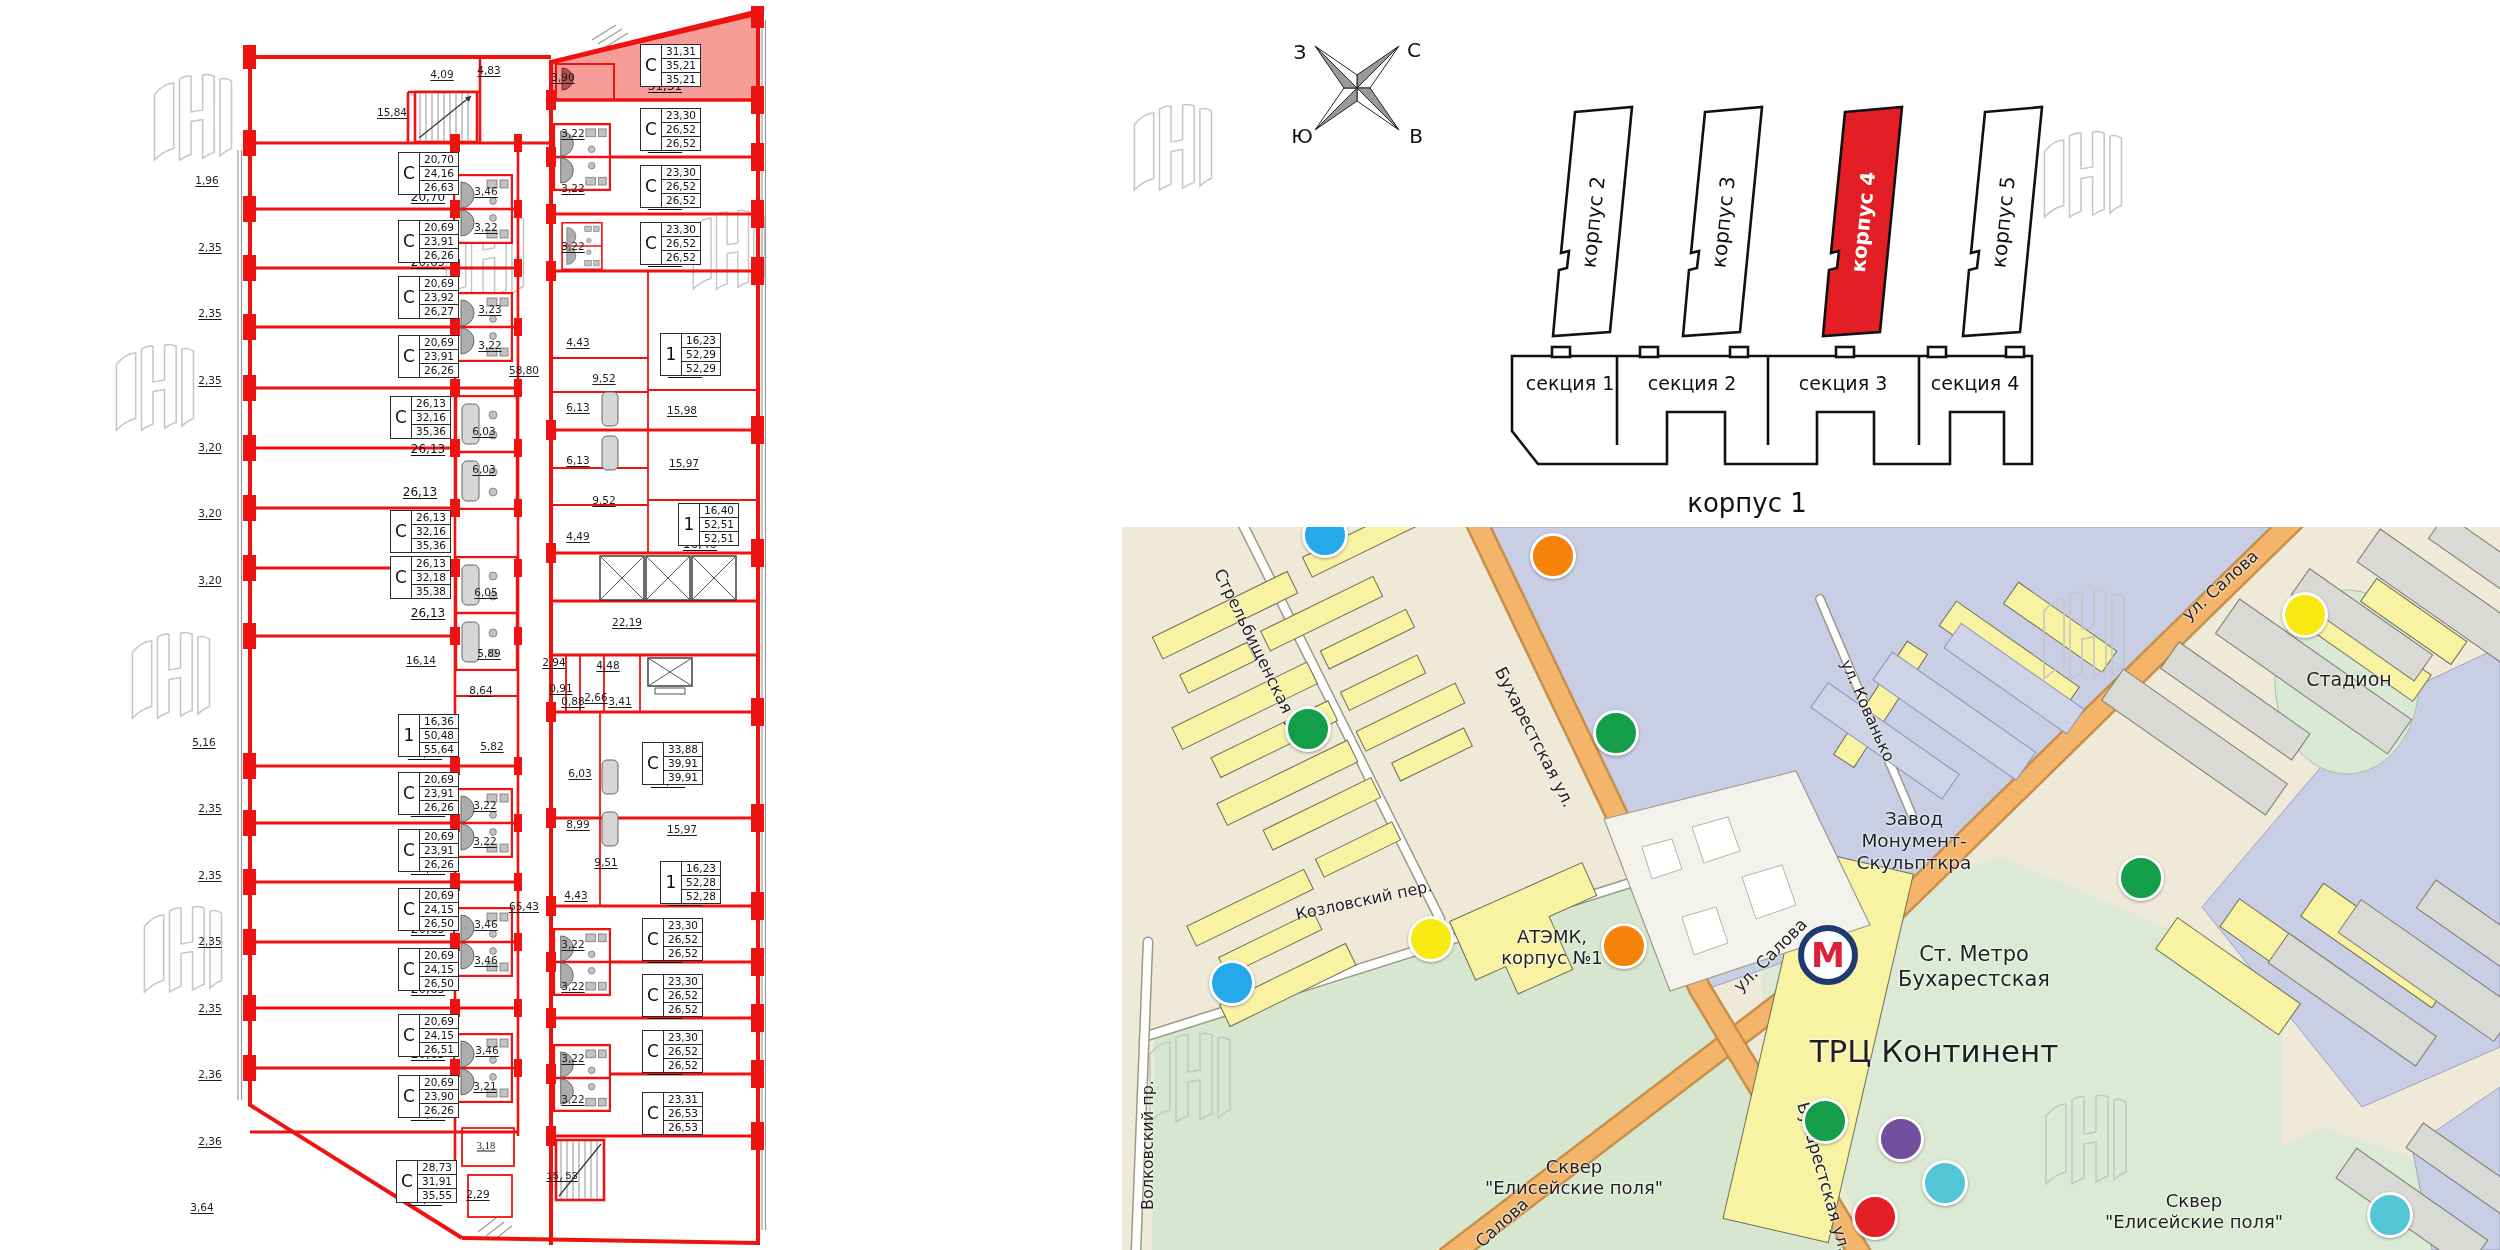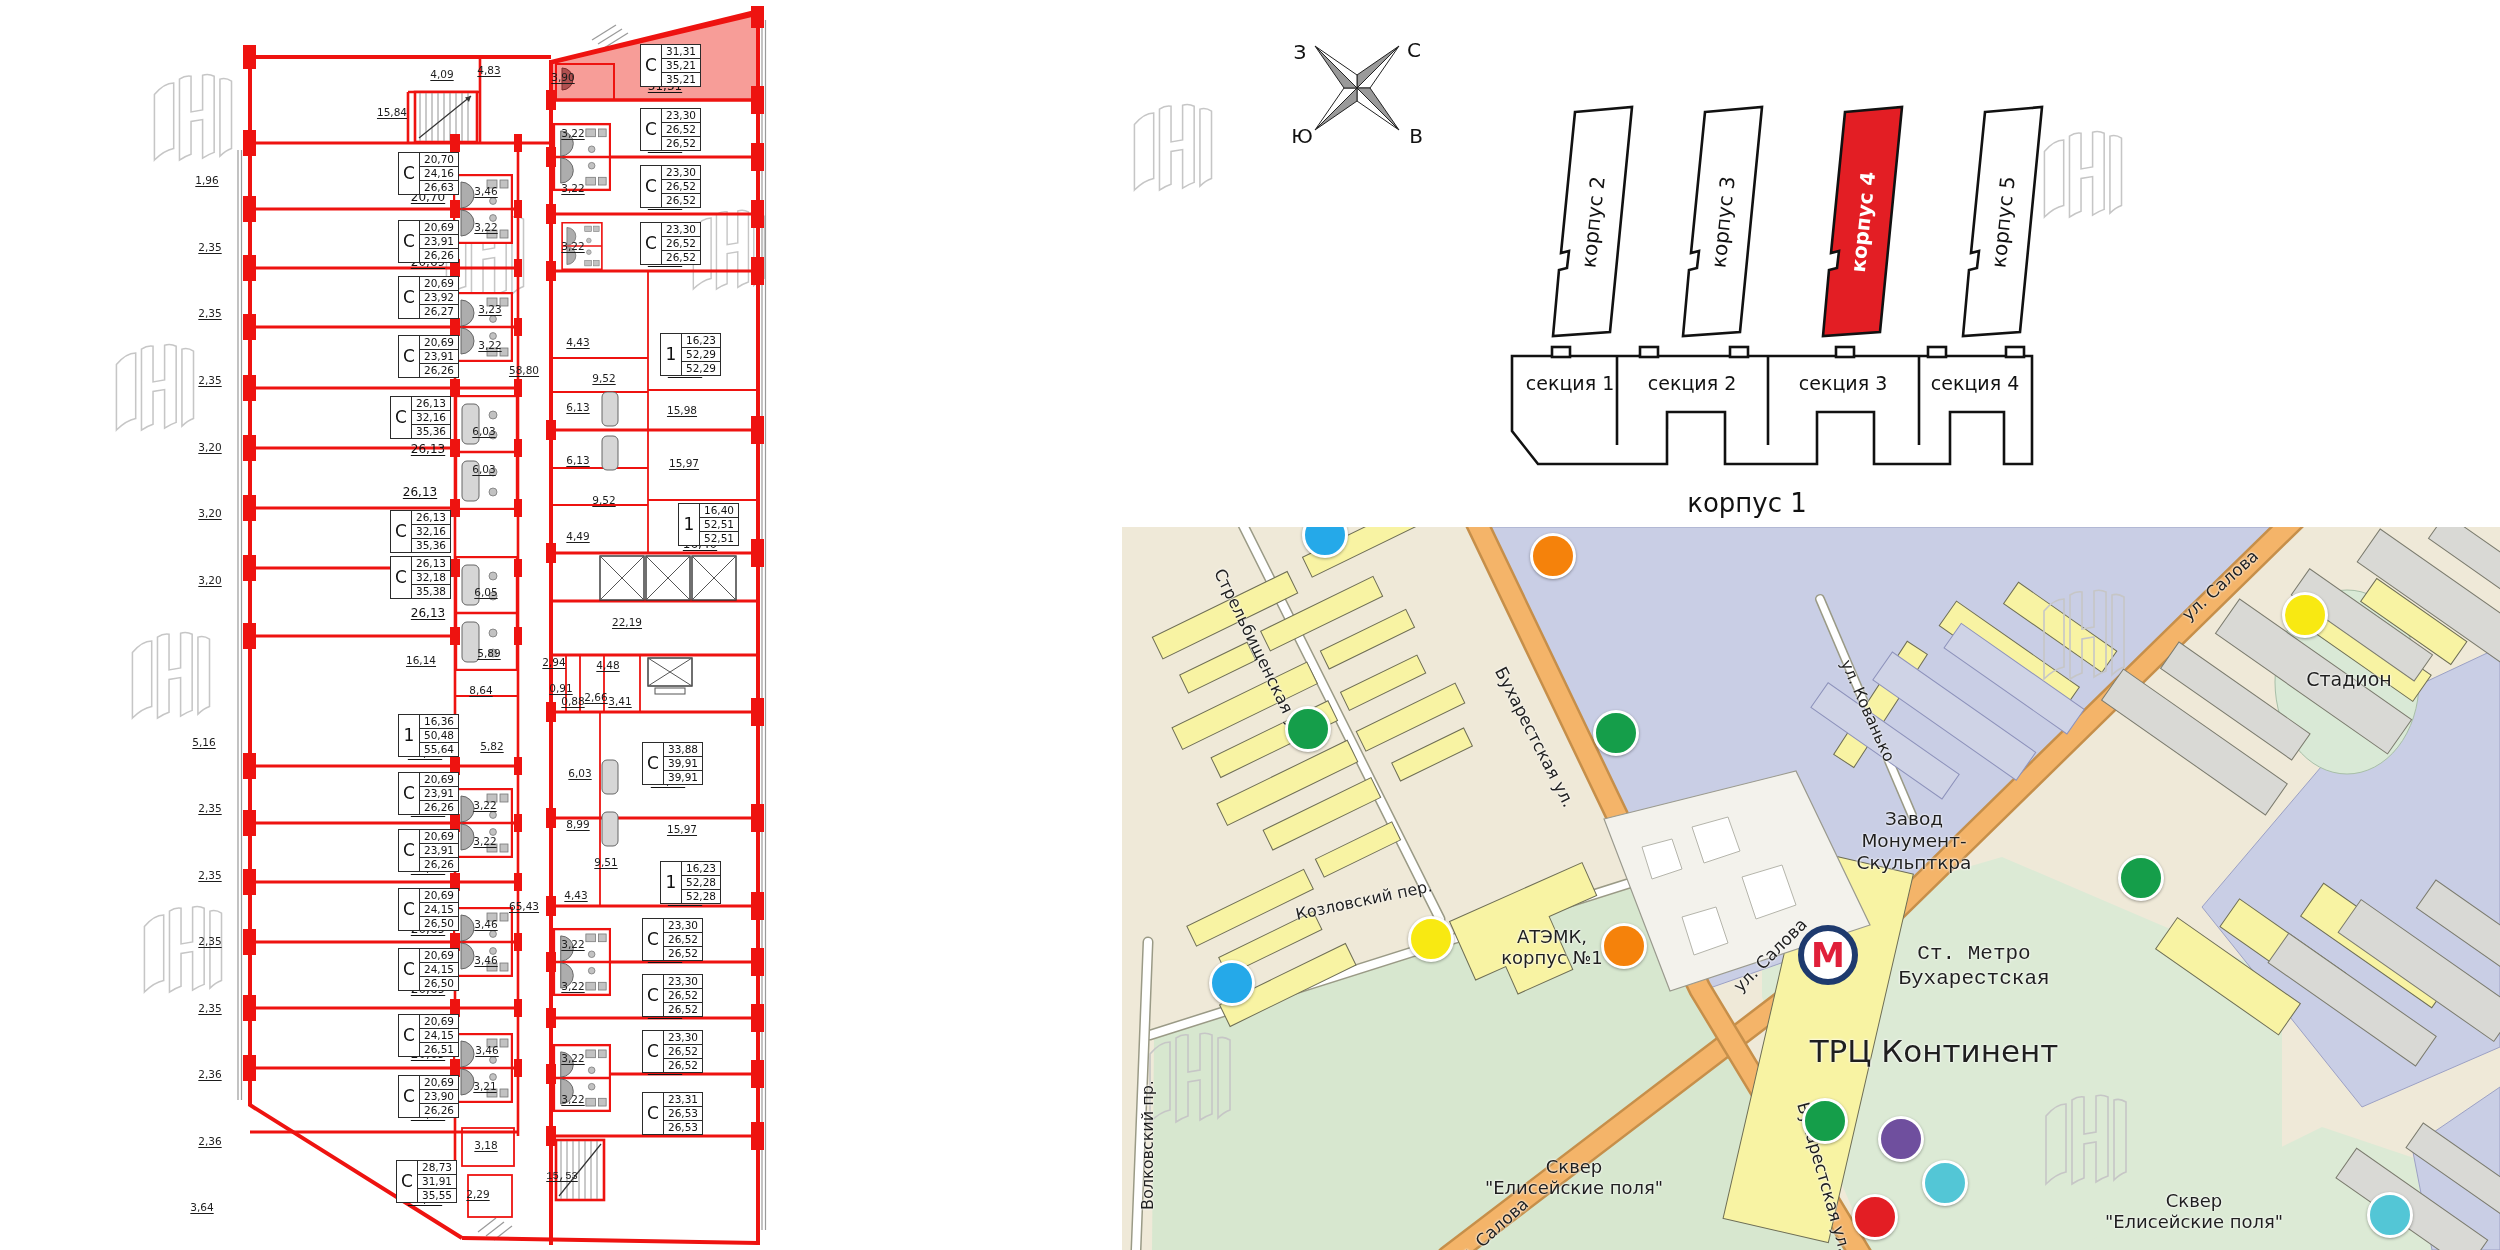--- a/index.html
+++ b/index.html
@@ -586,21 +586,21 @@
       <div class="dim" style="left: 578px; top: 824px;">8,99</div>
       <div class="dim" style="left: 606px; top: 862px;">9,51</div>
       <div class="dim" style="left: 576px; top: 895px;">4,43</div>
       <div class="dim" style="left: 682px; top: 829px;">15,97</div>
       <div class="dim" style="left: 573px; top: 944px;">3,22</div>
       <div class="dim" style="left: 573px; top: 986px;">3,22</div>
       <div class="dim" style="left: 573px; top: 1058px;">3,22</div>
       <div class="dim" style="left: 573px; top: 1099px;">3,22</div>
       <div class="dim" style="left: 562px; top: 1176px; font-family: Liberation Mono, monospace;">15,53</div>
       <div class="dim" style="left: 478px; top: 1194px;">2,29</div>
-      <div class="dim" style="left: 486px; top: 1145px;">3,18</div>
+      <div class="dim" style="left: 486px; top: 1145px; font-family: Liberation Serif, serif;">3,18</div>
       <div class="dim" style="left: 486px; top: 191px;">3,46</div>
       <div class="dim" style="left: 486px; top: 227px;">3,22</div>
       <div class="dim" style="left: 490px; top: 309px;">3,23</div>
       <div class="dim" style="left: 490px; top: 345px;">3,22</div>
       <div class="dim" style="left: 484px; top: 431px;">6,03</div>
       <div class="dim" style="left: 484px; top: 469px;">6,03</div>
       <div class="dim" style="left: 486px; top: 592px;">6,05</div>
       <div class="dim" style="left: 489px; top: 653px;">5,89</div>
       <div class="dim" style="left: 421px; top: 660px;">16,14</div>
       <div class="dim" style="left: 481px; top: 690px;">8,64</div>
@@ -788,21 +788,21 @@
         <div class="mlabel" style="left: 368px; top: 706px; font-size: 17px; --r: -42deg;">ул. Салова</div>
         <div class="mlabel" style="left: 745px; top: 184px; font-size: 16px; --r: 66deg;">ул. Кованько</div>
         <div class="mlabel" style="left: 242px; top: 374px; font-size: 16px; --r: -12deg;">Козловский пер.</div>
         <div class="mlabel" style="left: 26px; top: 618px; font-size: 16px; --r: -90deg;">Волковский пр.</div>
         <div class="mlabel" style="left: 792px; top: 314px; font-size: 18.5px; --r: 0deg;">Завод
 Монумент-
 Скульпткра</div>
         <div class="mlabel" style="left: 1227px; top: 152px; font-size: 19px; --r: 0deg;">Стадион</div>
         <div class="mlabel" style="left: 430px; top: 420px; font-size: 18px; --r: 0deg;">АТЭМК,
 корпус №1</div>
-        <div class="mlabel" style="left: 852px; top: 440px; font-size: 21px; font-family: Liberation Mono, monospace; --r: 0deg;">Ст. Метро
+        <div class="mlabel" style="left: 852px; top: 440px; font-size: 21px; --r: 0deg;">Ст. Метро
 Бухарестская</div>
         <div class="mlabel" style="left: 812px; top: 524px; font-size: 31px; --r: 0deg;">ТРЦ Континент</div>
         <div class="mlabel" style="left: 452px; top: 650px; font-size: 18px; --r: 0deg;">Сквер
 "Елисейские поля"</div>
         <div class="mlabel" style="left: 1072px; top: 684px; font-size: 18px; --r: 0deg;">Сквер
 "Елисейские поля"</div>
         <div class="marker" style="left: 431px; top: 29px; background: rgb(245, 130, 11);"></div>
         <div class="marker" style="left: 203px; top: 8px; background: rgb(37, 169, 233);"></div>
         <div class="marker" style="left: 186px; top: 202px; background: rgb(21, 158, 74);"></div>
         <div class="marker" style="left: 494px; top: 206px; background: rgb(21, 158, 74);"></div>

